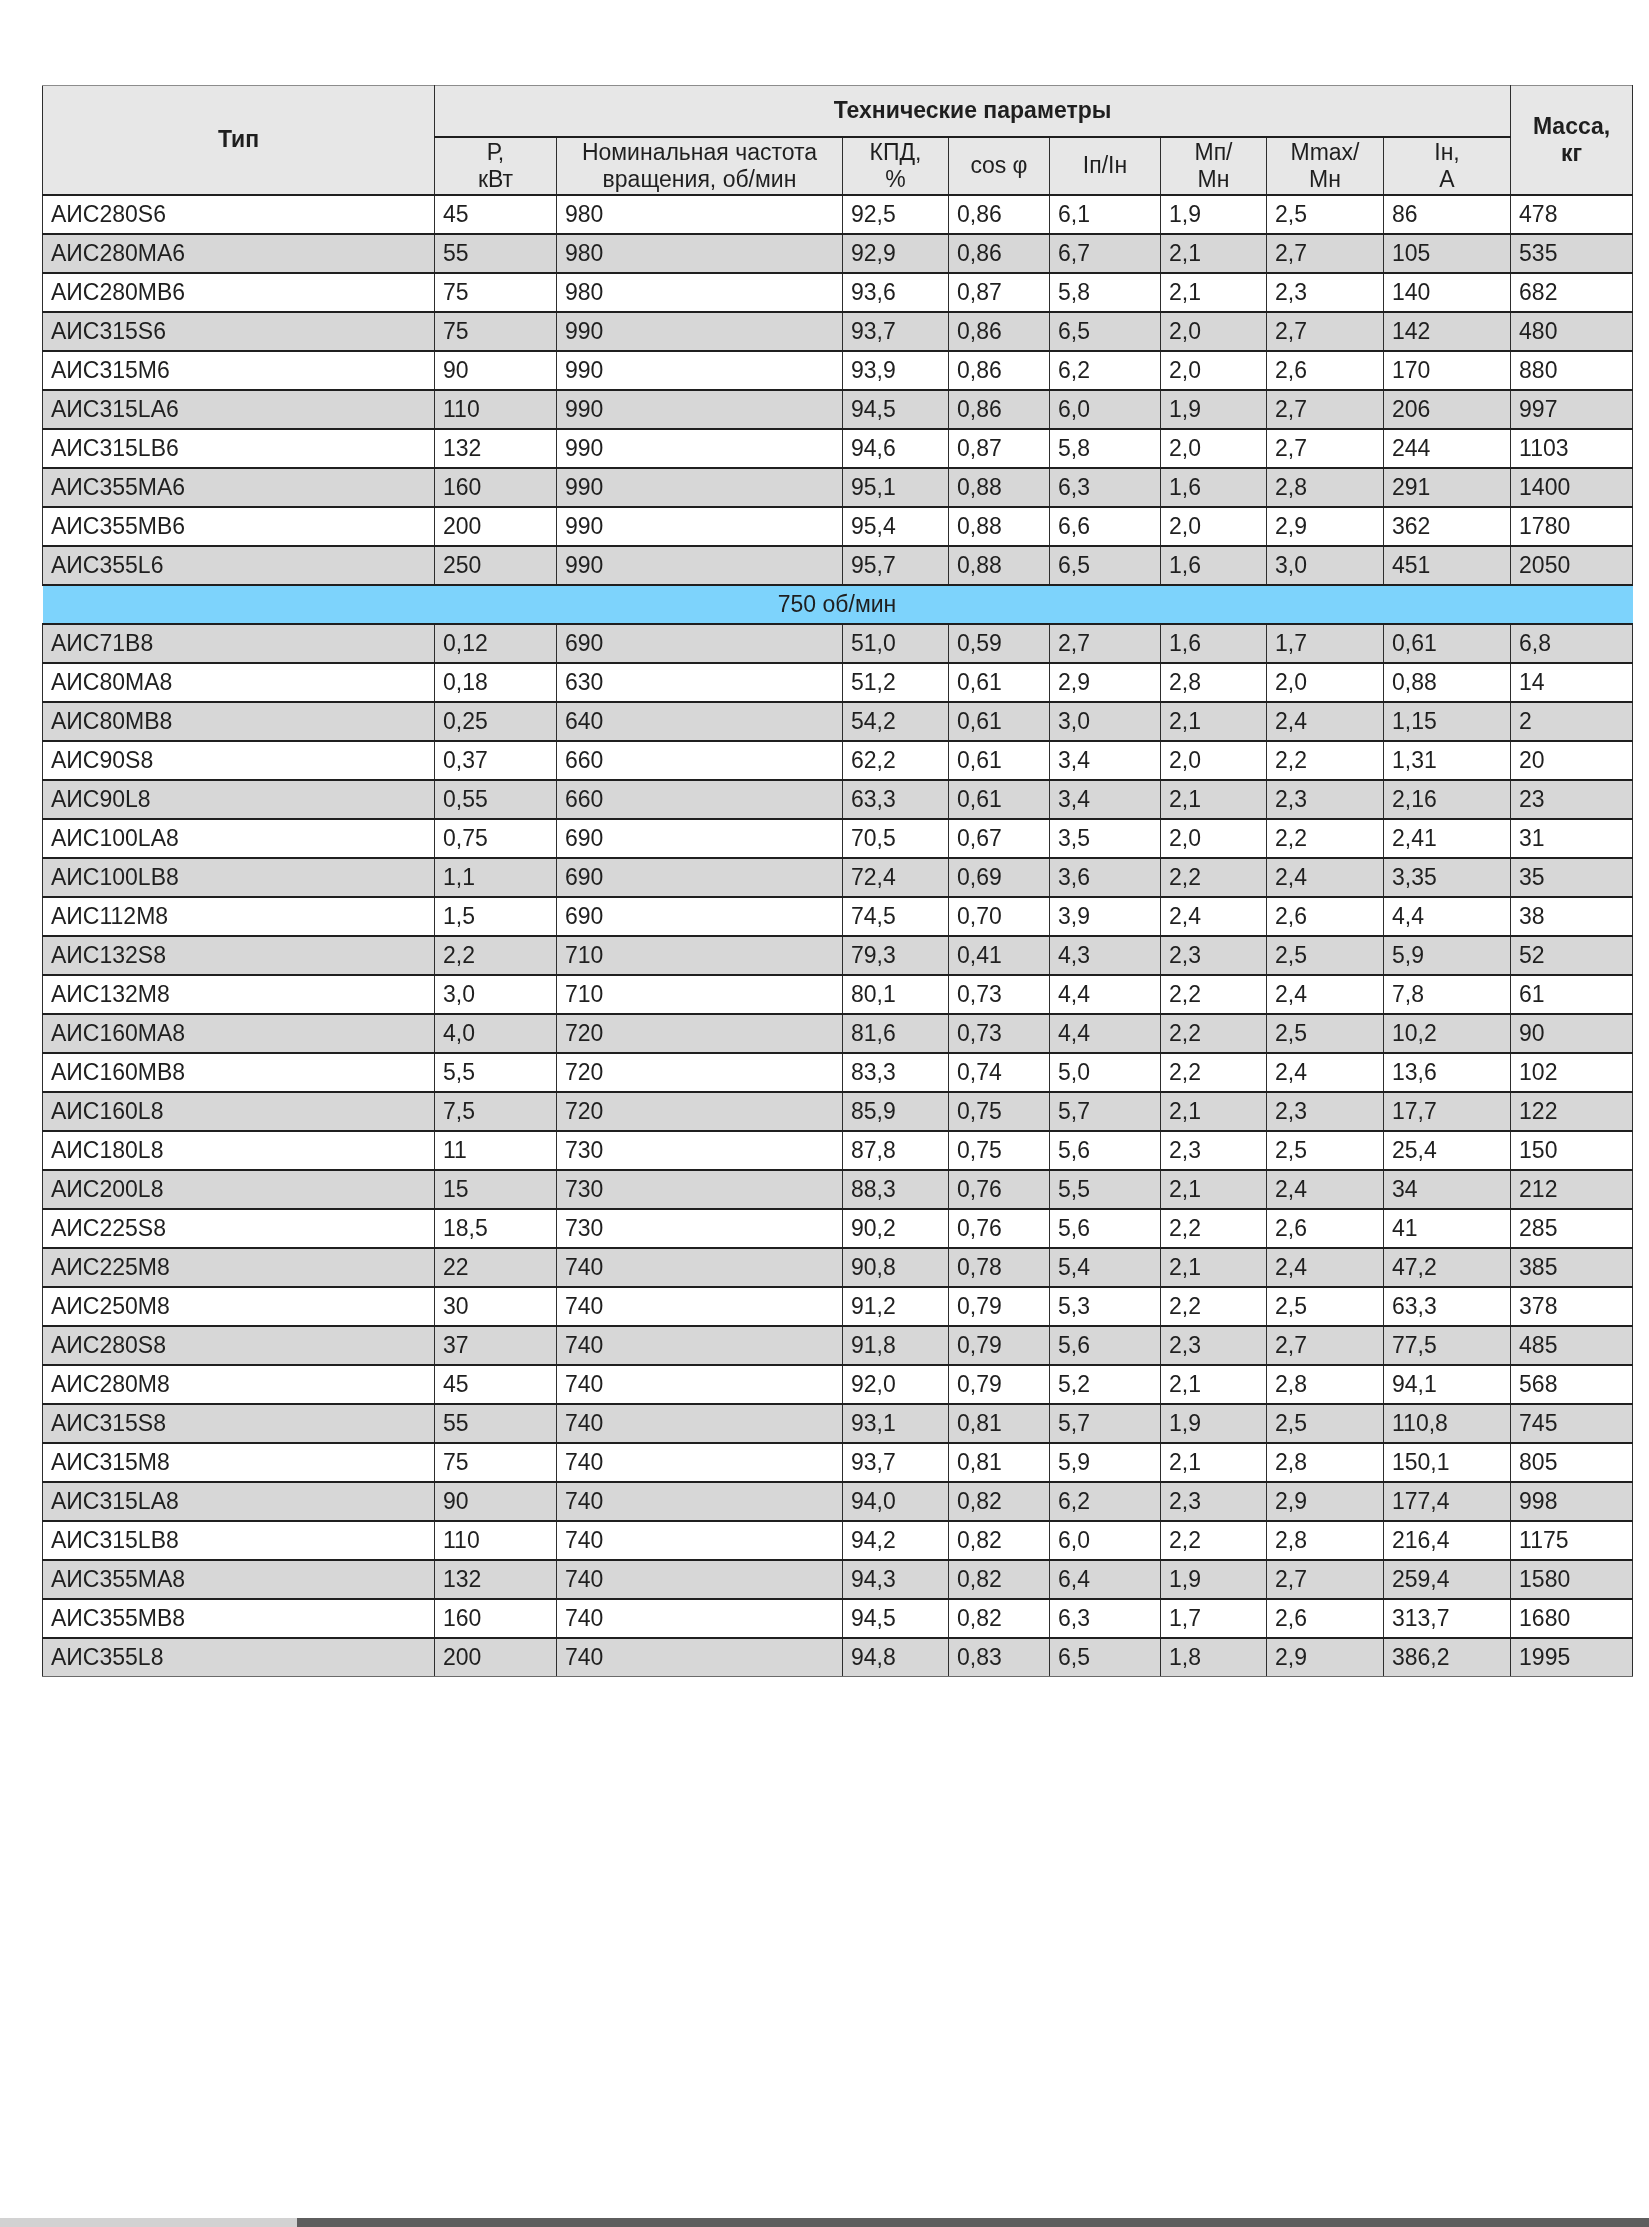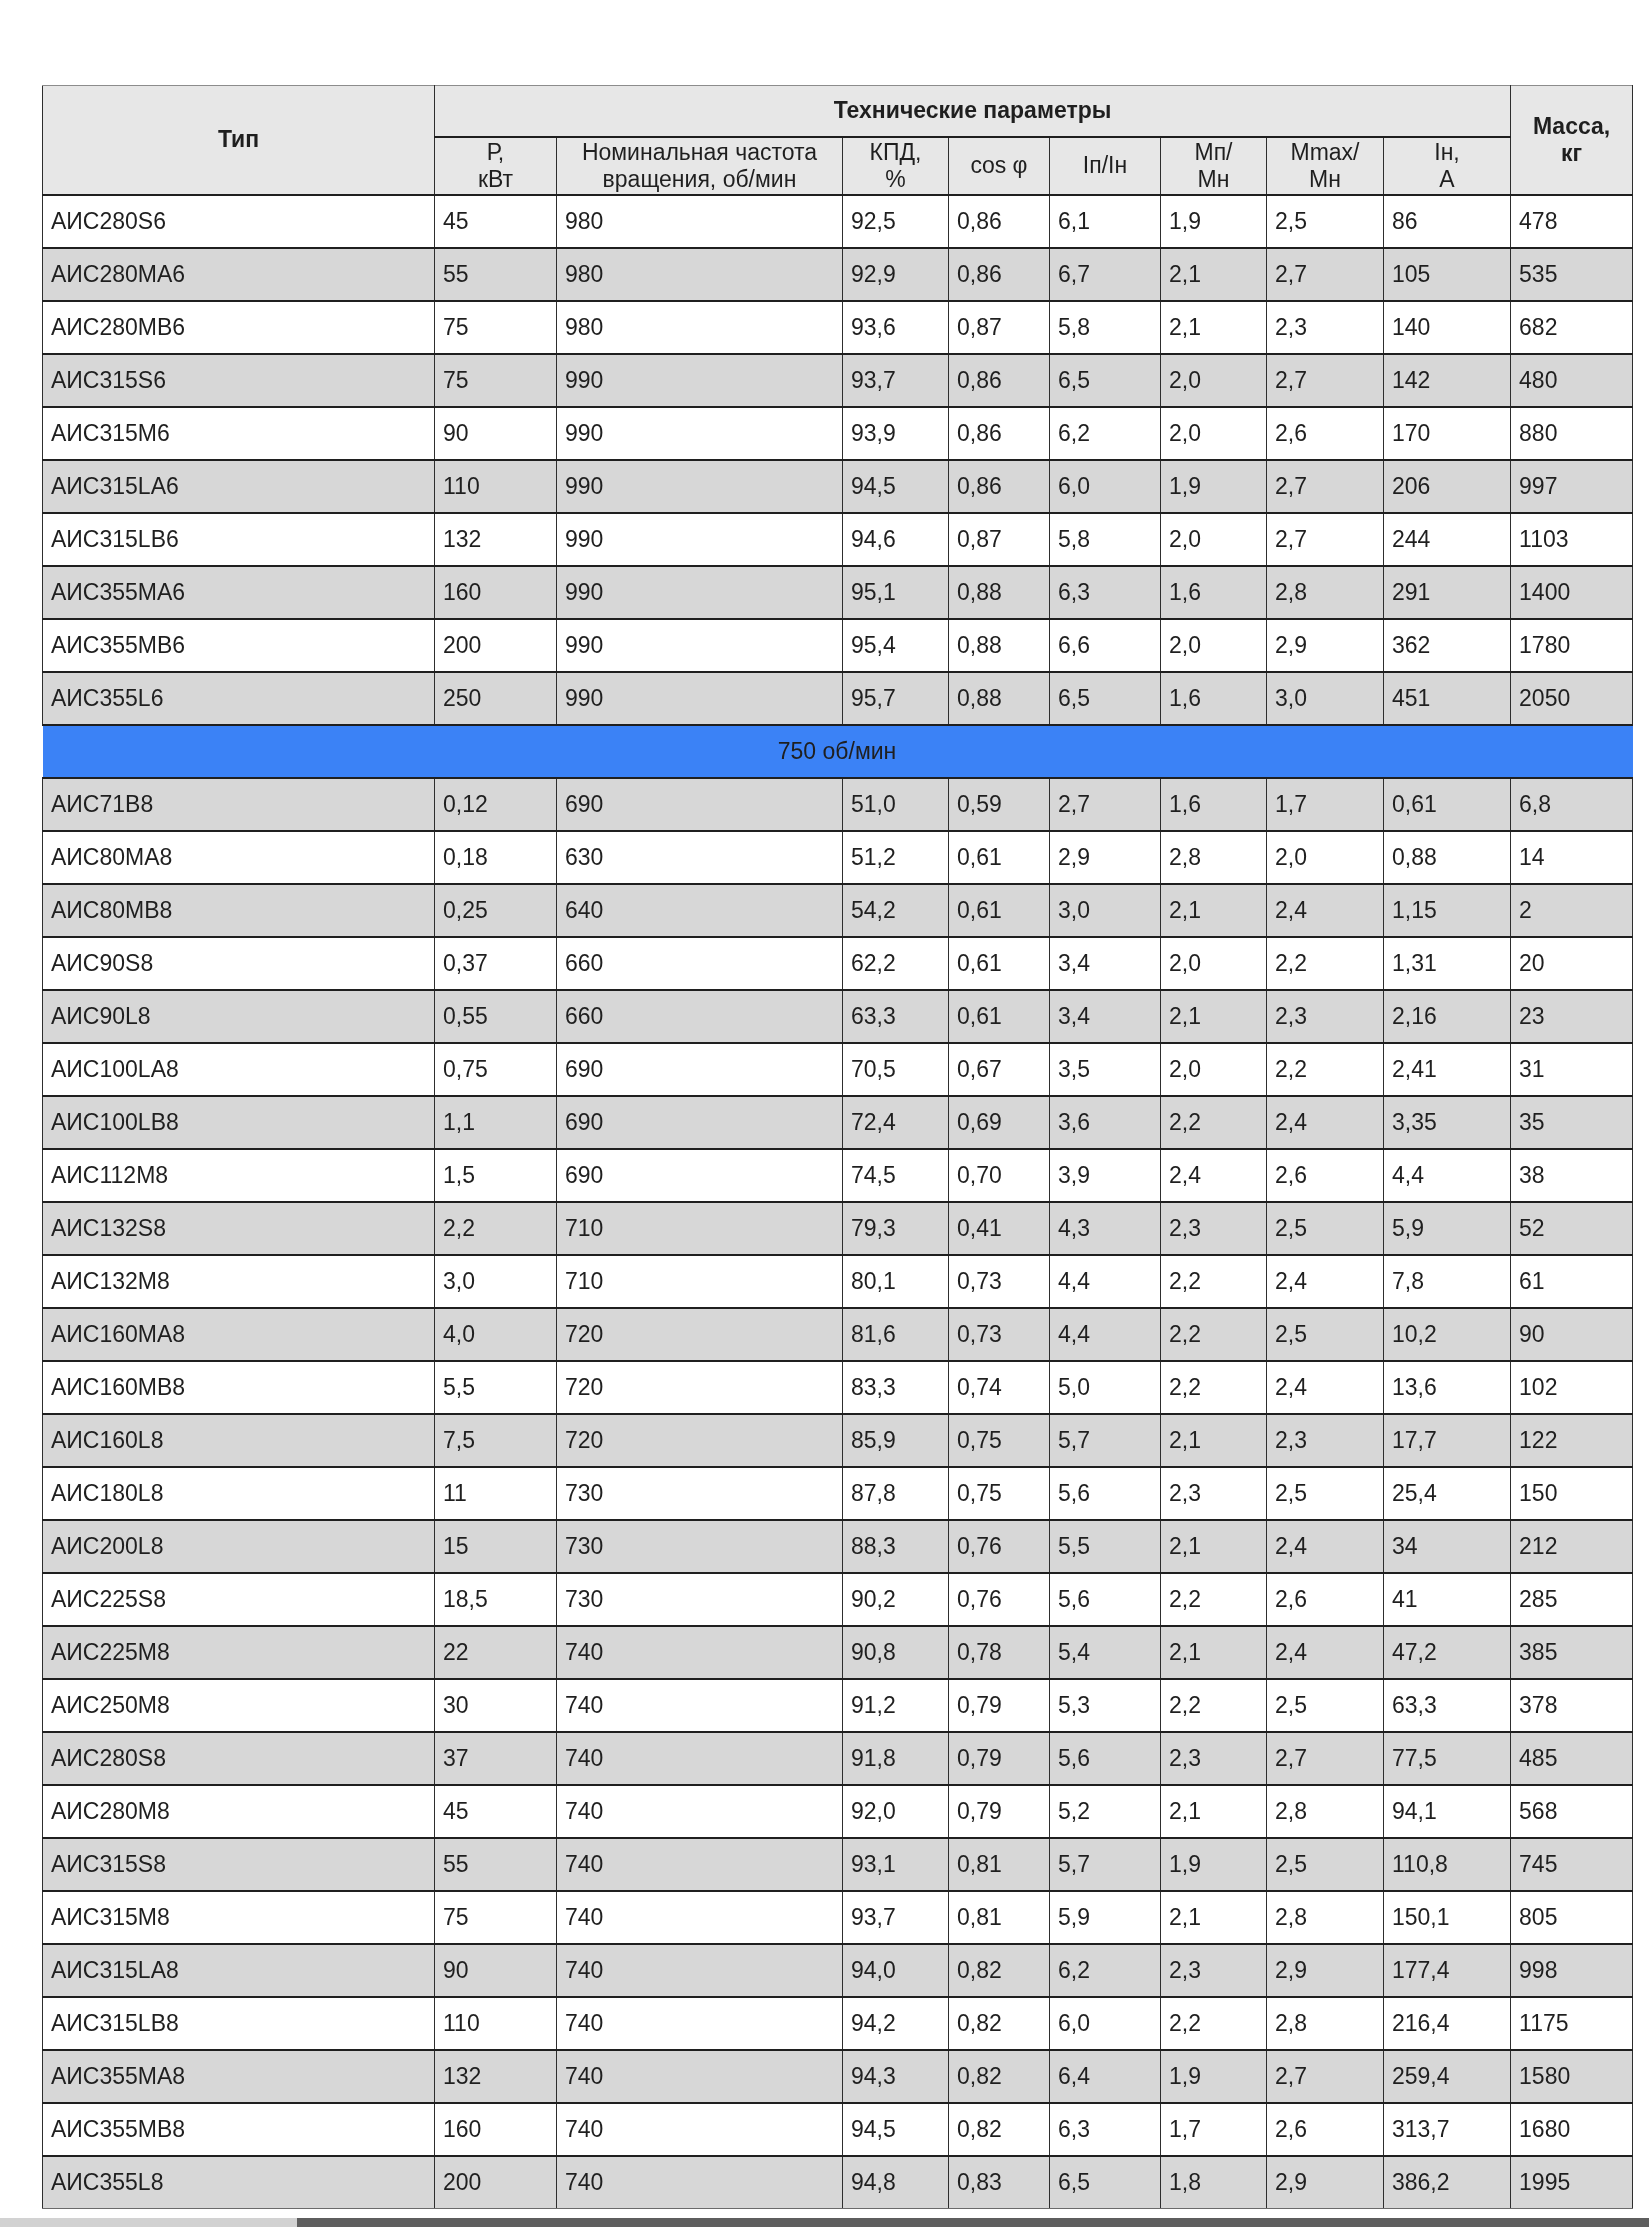--- a/index.html
+++ b/index.html
@@ -36,36 +36,36 @@
     font-weight: normal;
     white-space: pre-line;
     border-top: 1.3px solid #8c8c8c;
   }
   .motor-table thead tr.h1 { height: 51px; }
   .motor-table thead tr.h2 { height: 55px; }
   .motor-table thead tr.h2 th { border-top: 2px solid #1f1f1f; }
   .motor-table thead th.bold { font-weight: bold; }
 
   
-  .motor-table tbody tr { height: 53px; }
+  .motor-table tbody tr { height: 39px; }
   .motor-table tbody td {
     border-top: 2.7px solid #1f1f1f;
     padding-left: 8px;
     vertical-align: middle;
     background: #ffffff;
   }
   .motor-table tbody tr.shaded td { background: #d7d7d7; }
   .motor-table tbody.last-section tr:last-child td { border-bottom: 1.3px solid #6a6a6a; }
 
   
   .motor-table td.divider {
     border-left: 0; border-right: 0;
     text-align: center;
     padding-left: 0;
-    background: #3b82f6;
+    background: #7dd3fc;
   }
 
   
   .footer-bar {
     position: absolute;
     left: 0; bottom: 0;
     width: 1649px; height: 9.3px;
     display: flex;
   }
   .footer-bar .seg-left  { width: 297px; height: 100%; }

